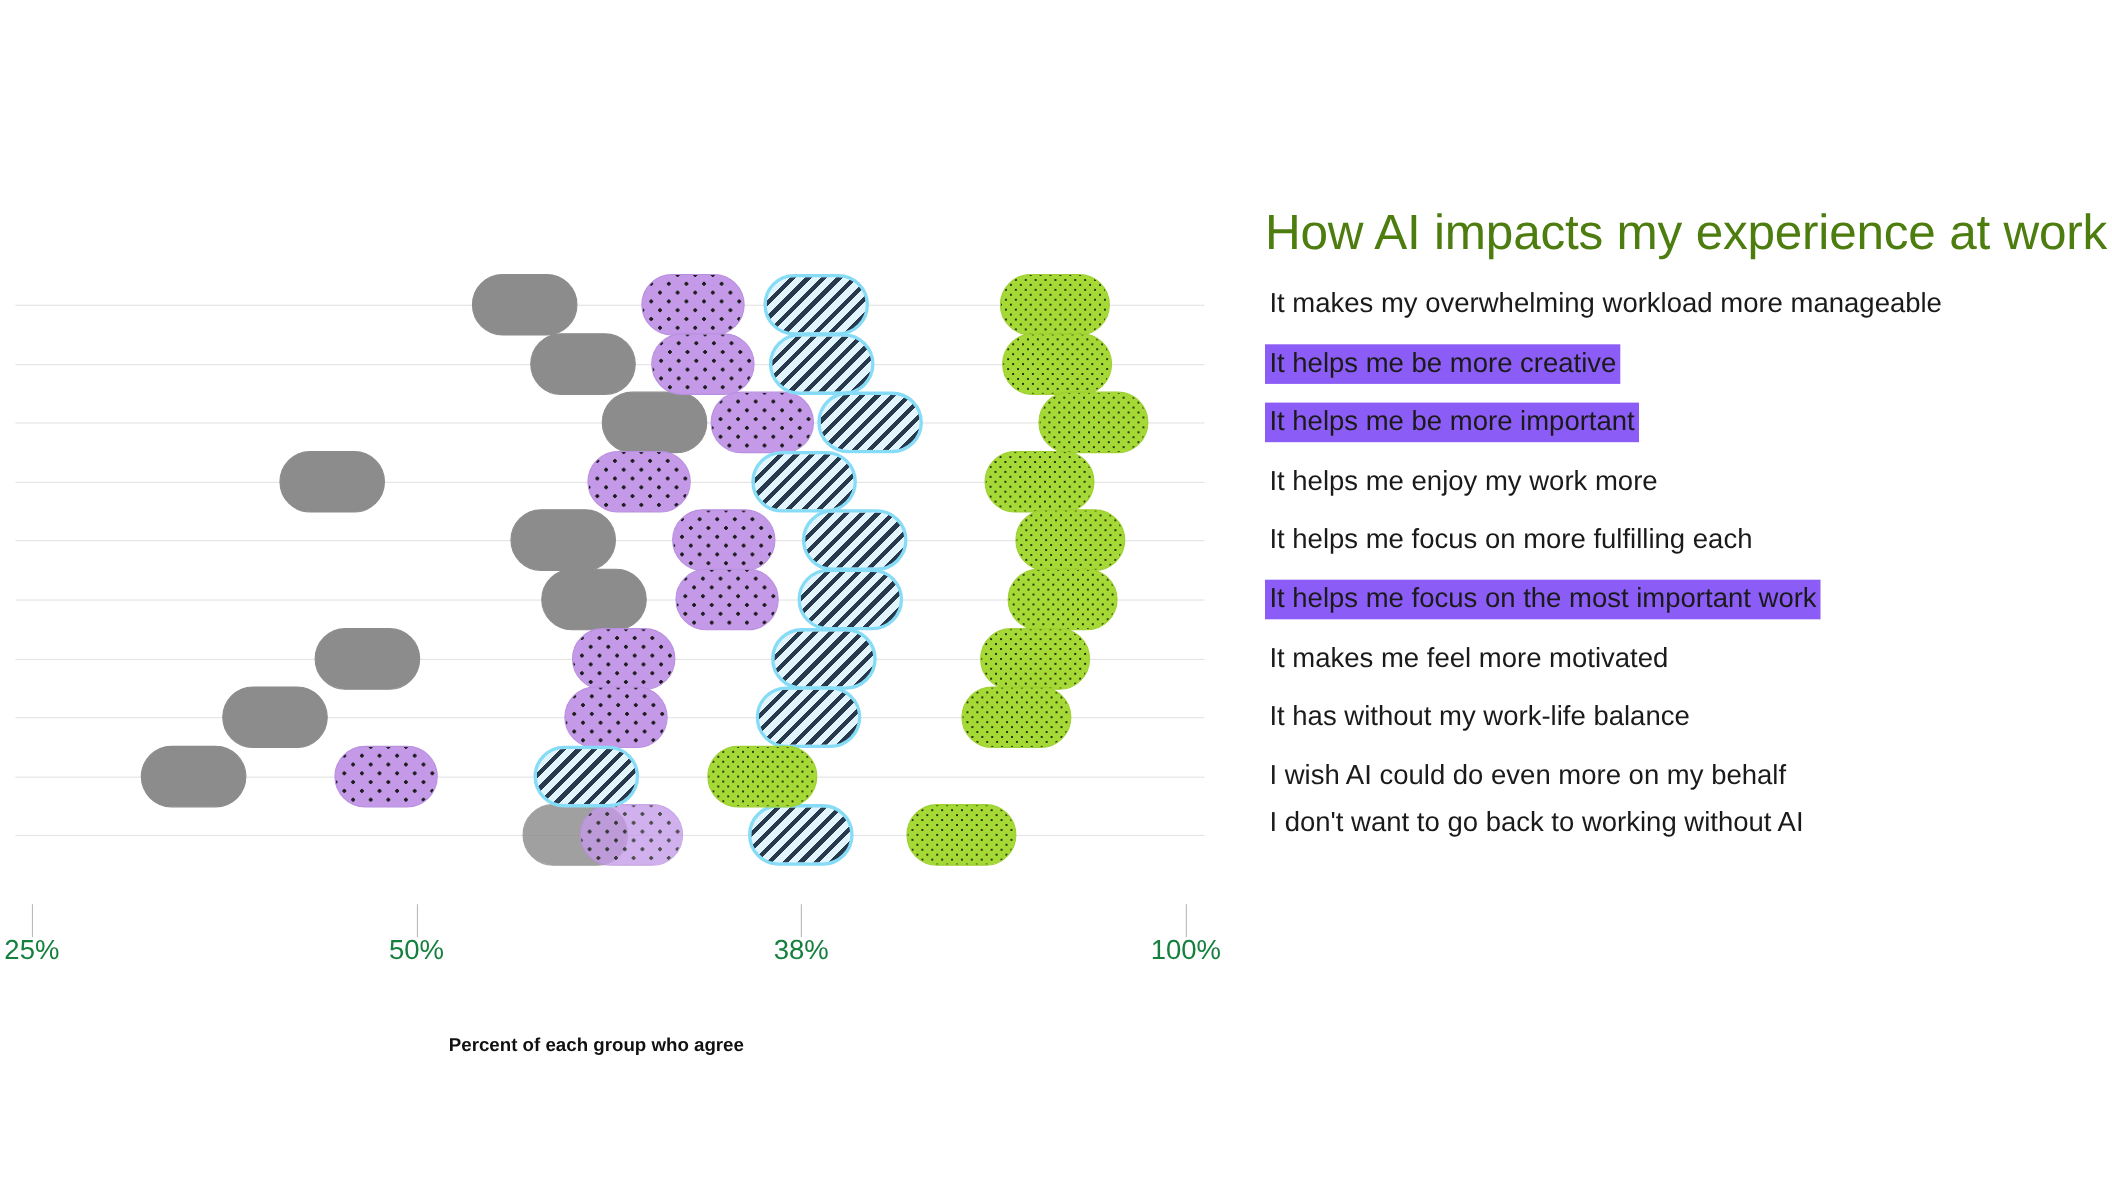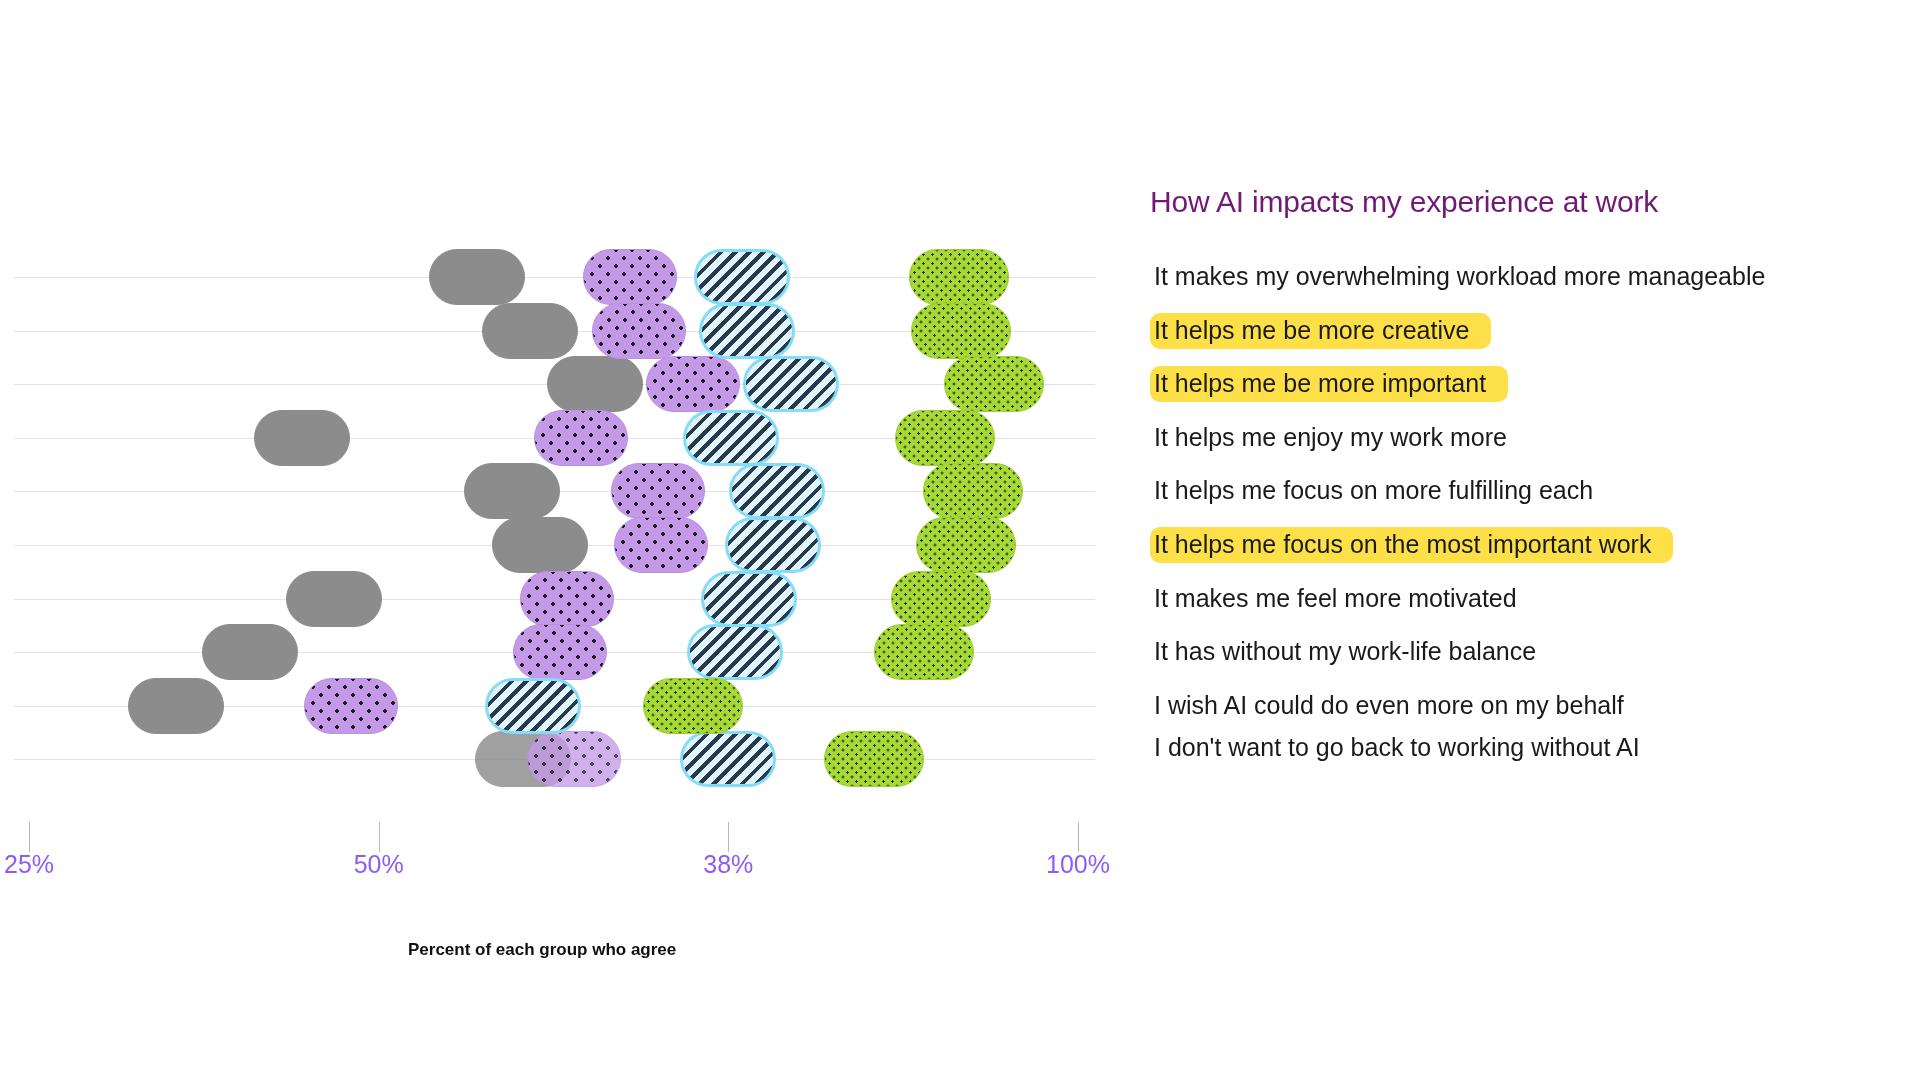--- a/index.html
+++ b/index.html
@@ -19,21 +19,21 @@
   .gridline{
     position:absolute;left:14px;width:1081px;height:1px;
     background:#e3e3e3;
   }
 
   .axis-tick{
     position:absolute;width:1px;height:30px;background:#b9b9b9;top:822px;
   }
   .axis-label{
     position:absolute;top:850px;
-    font-size:25px;color:#8b5cf6;
+    font-size:25px;color:#15803d;
     transform:translateX(-50%);
     white-space:nowrap;
   }
   #axis-title{
     position:absolute;top:900px;left:408px;
     font-size:17px;font-weight:bold;color:#111;
     white-space:nowrap;
     margin-top:40px;
   }
 
@@ -76,35 +76,34 @@
     background-size:9px 9px,9px 9px;
     background-position:0 0, 4.5px 4.5px;
   }
   .m-gray.overlap{opacity:.82;}
   .m-purple.overlap{opacity:.78;}
 
   
   #legend-panel{position:absolute;left:1150px;top:0;width:770px;height:1080px;}
   #panel-title{
     position:absolute;left:0;top:185px;
-    font-size:30px;font-weight:400;color:#701a75;
+    font-size:45px;font-weight:400;color:#4d7c0f;
     letter-spacing:-0.2px;white-space:nowrap;
   }
   .stmt{
     position:absolute;left:0;
     font-size:25px;color:#1a1a1a;
     white-space:nowrap;line-height:1;
     transform:translateY(-50%);
   }
   .stmt .hl{
-    background:#fde047;
-    padding:5px 22px 6px 4px;
+    background:#8b5cf6;
+    padding:5px 4px 6px 4px;
     display:inline-block;
     line-height:1;
-    border-radius:10px;
   }
   .stmt .plain{
     padding:5px 4px 6px 4px;
     display:inline-block;
     line-height:1;
   }
 </style>
 </head>
 <body>
 

